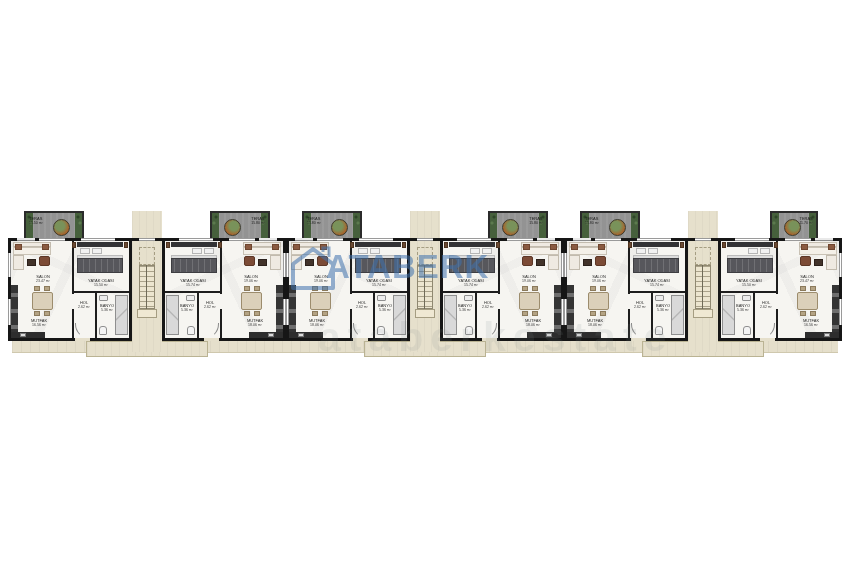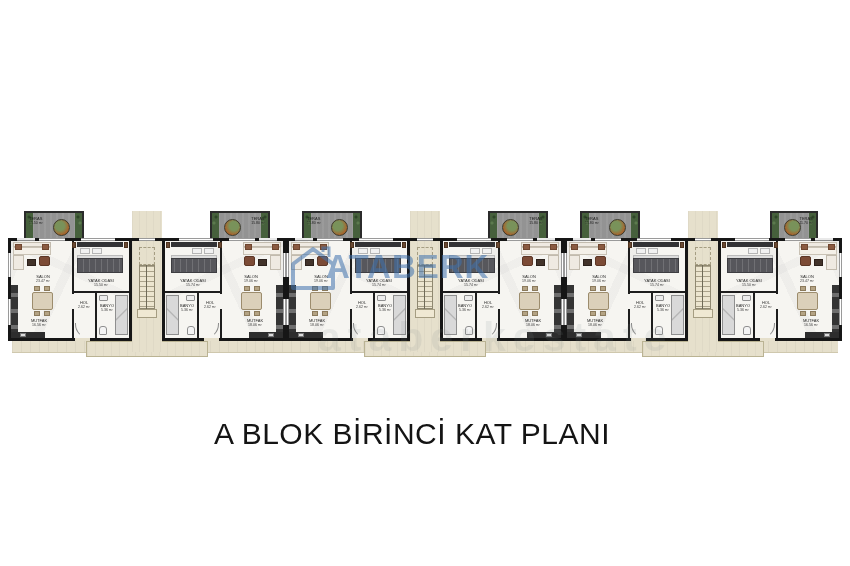--- a/index.html
+++ b/index.html
@@ -672,14 +672,13 @@
 
   <div class="watermark">
     <svg class="wm-logo" width="54" height="50" viewBox="0 0 54 50">
       <path d="M7 46 V22 L27 7 L47 22 V46 Z" fill="none" stroke="#3f72ae" stroke-width="4" stroke-linejoin="round"></path>
       <path d="M37 10 V6 h6 v9" fill="none" stroke="#3f72ae" stroke-width="3"></path>
     </svg>
     <span class="wm-text">ATABERK</span>
   </div>
   <div class="wm-faint">ataberkestate</div>
 
-  <h1 class="title">A BLOK BİRİNCİ KAT PLANI</h1>
 </div>
 
 </body></html>

